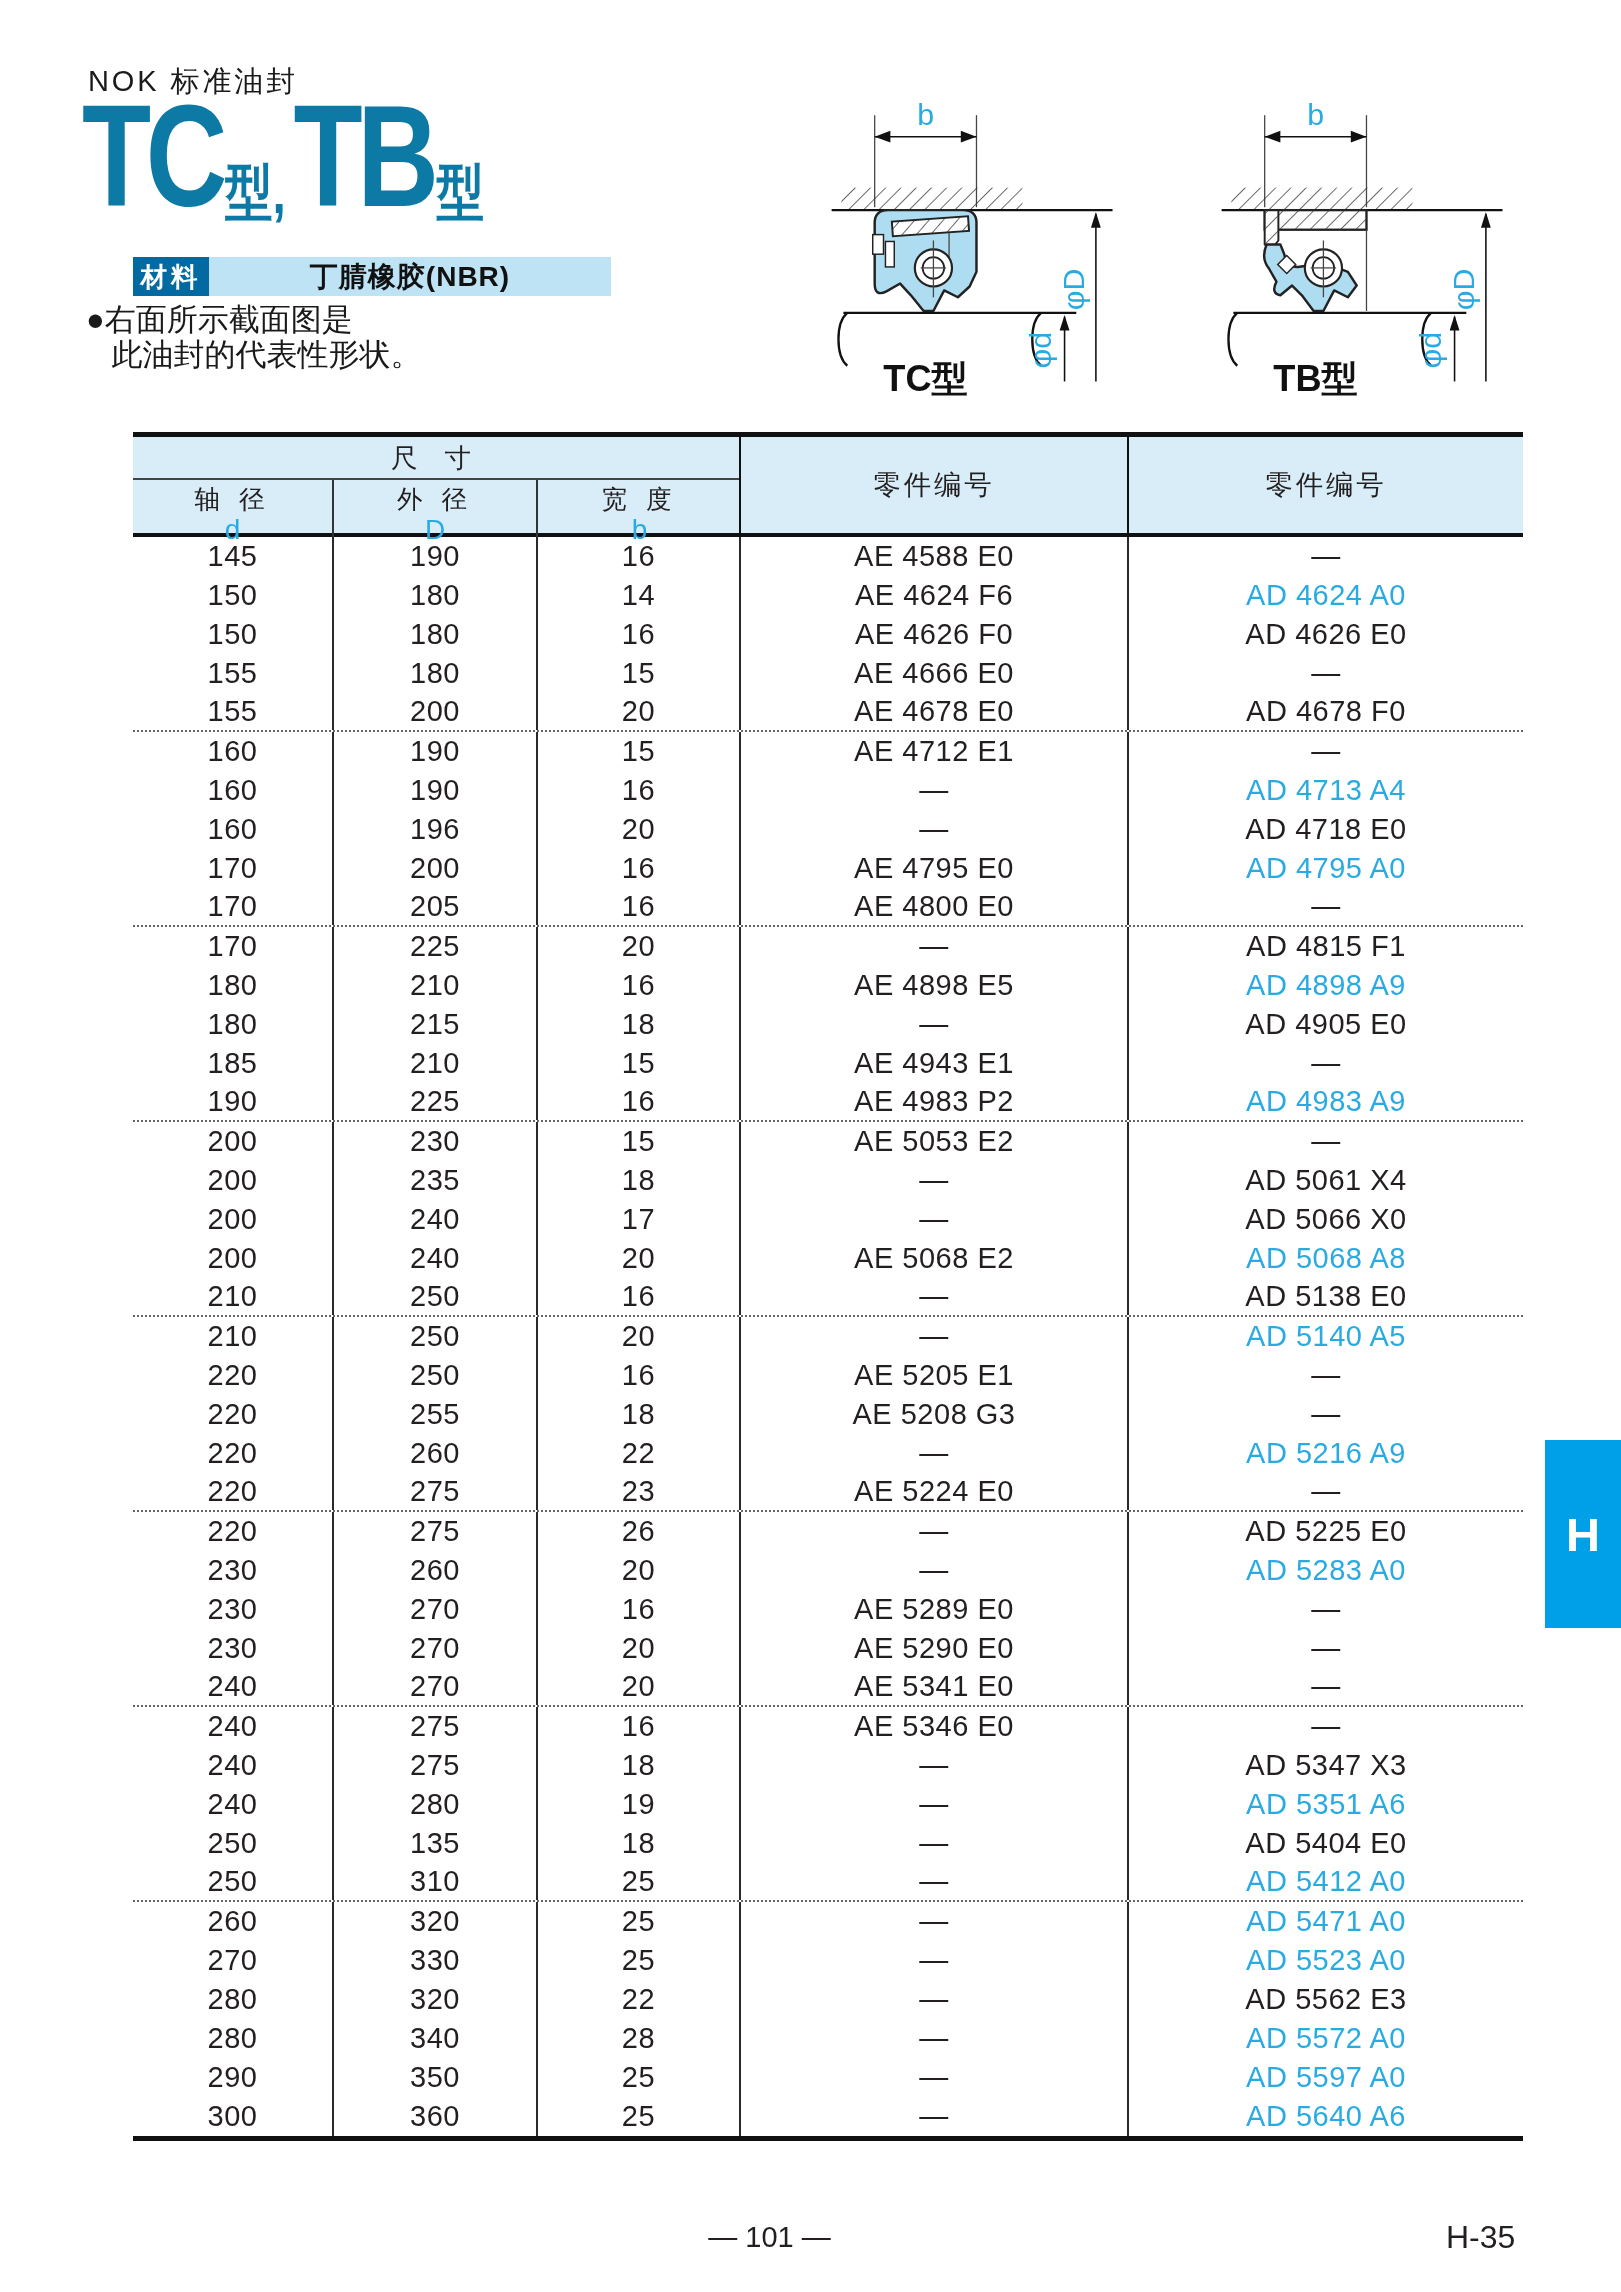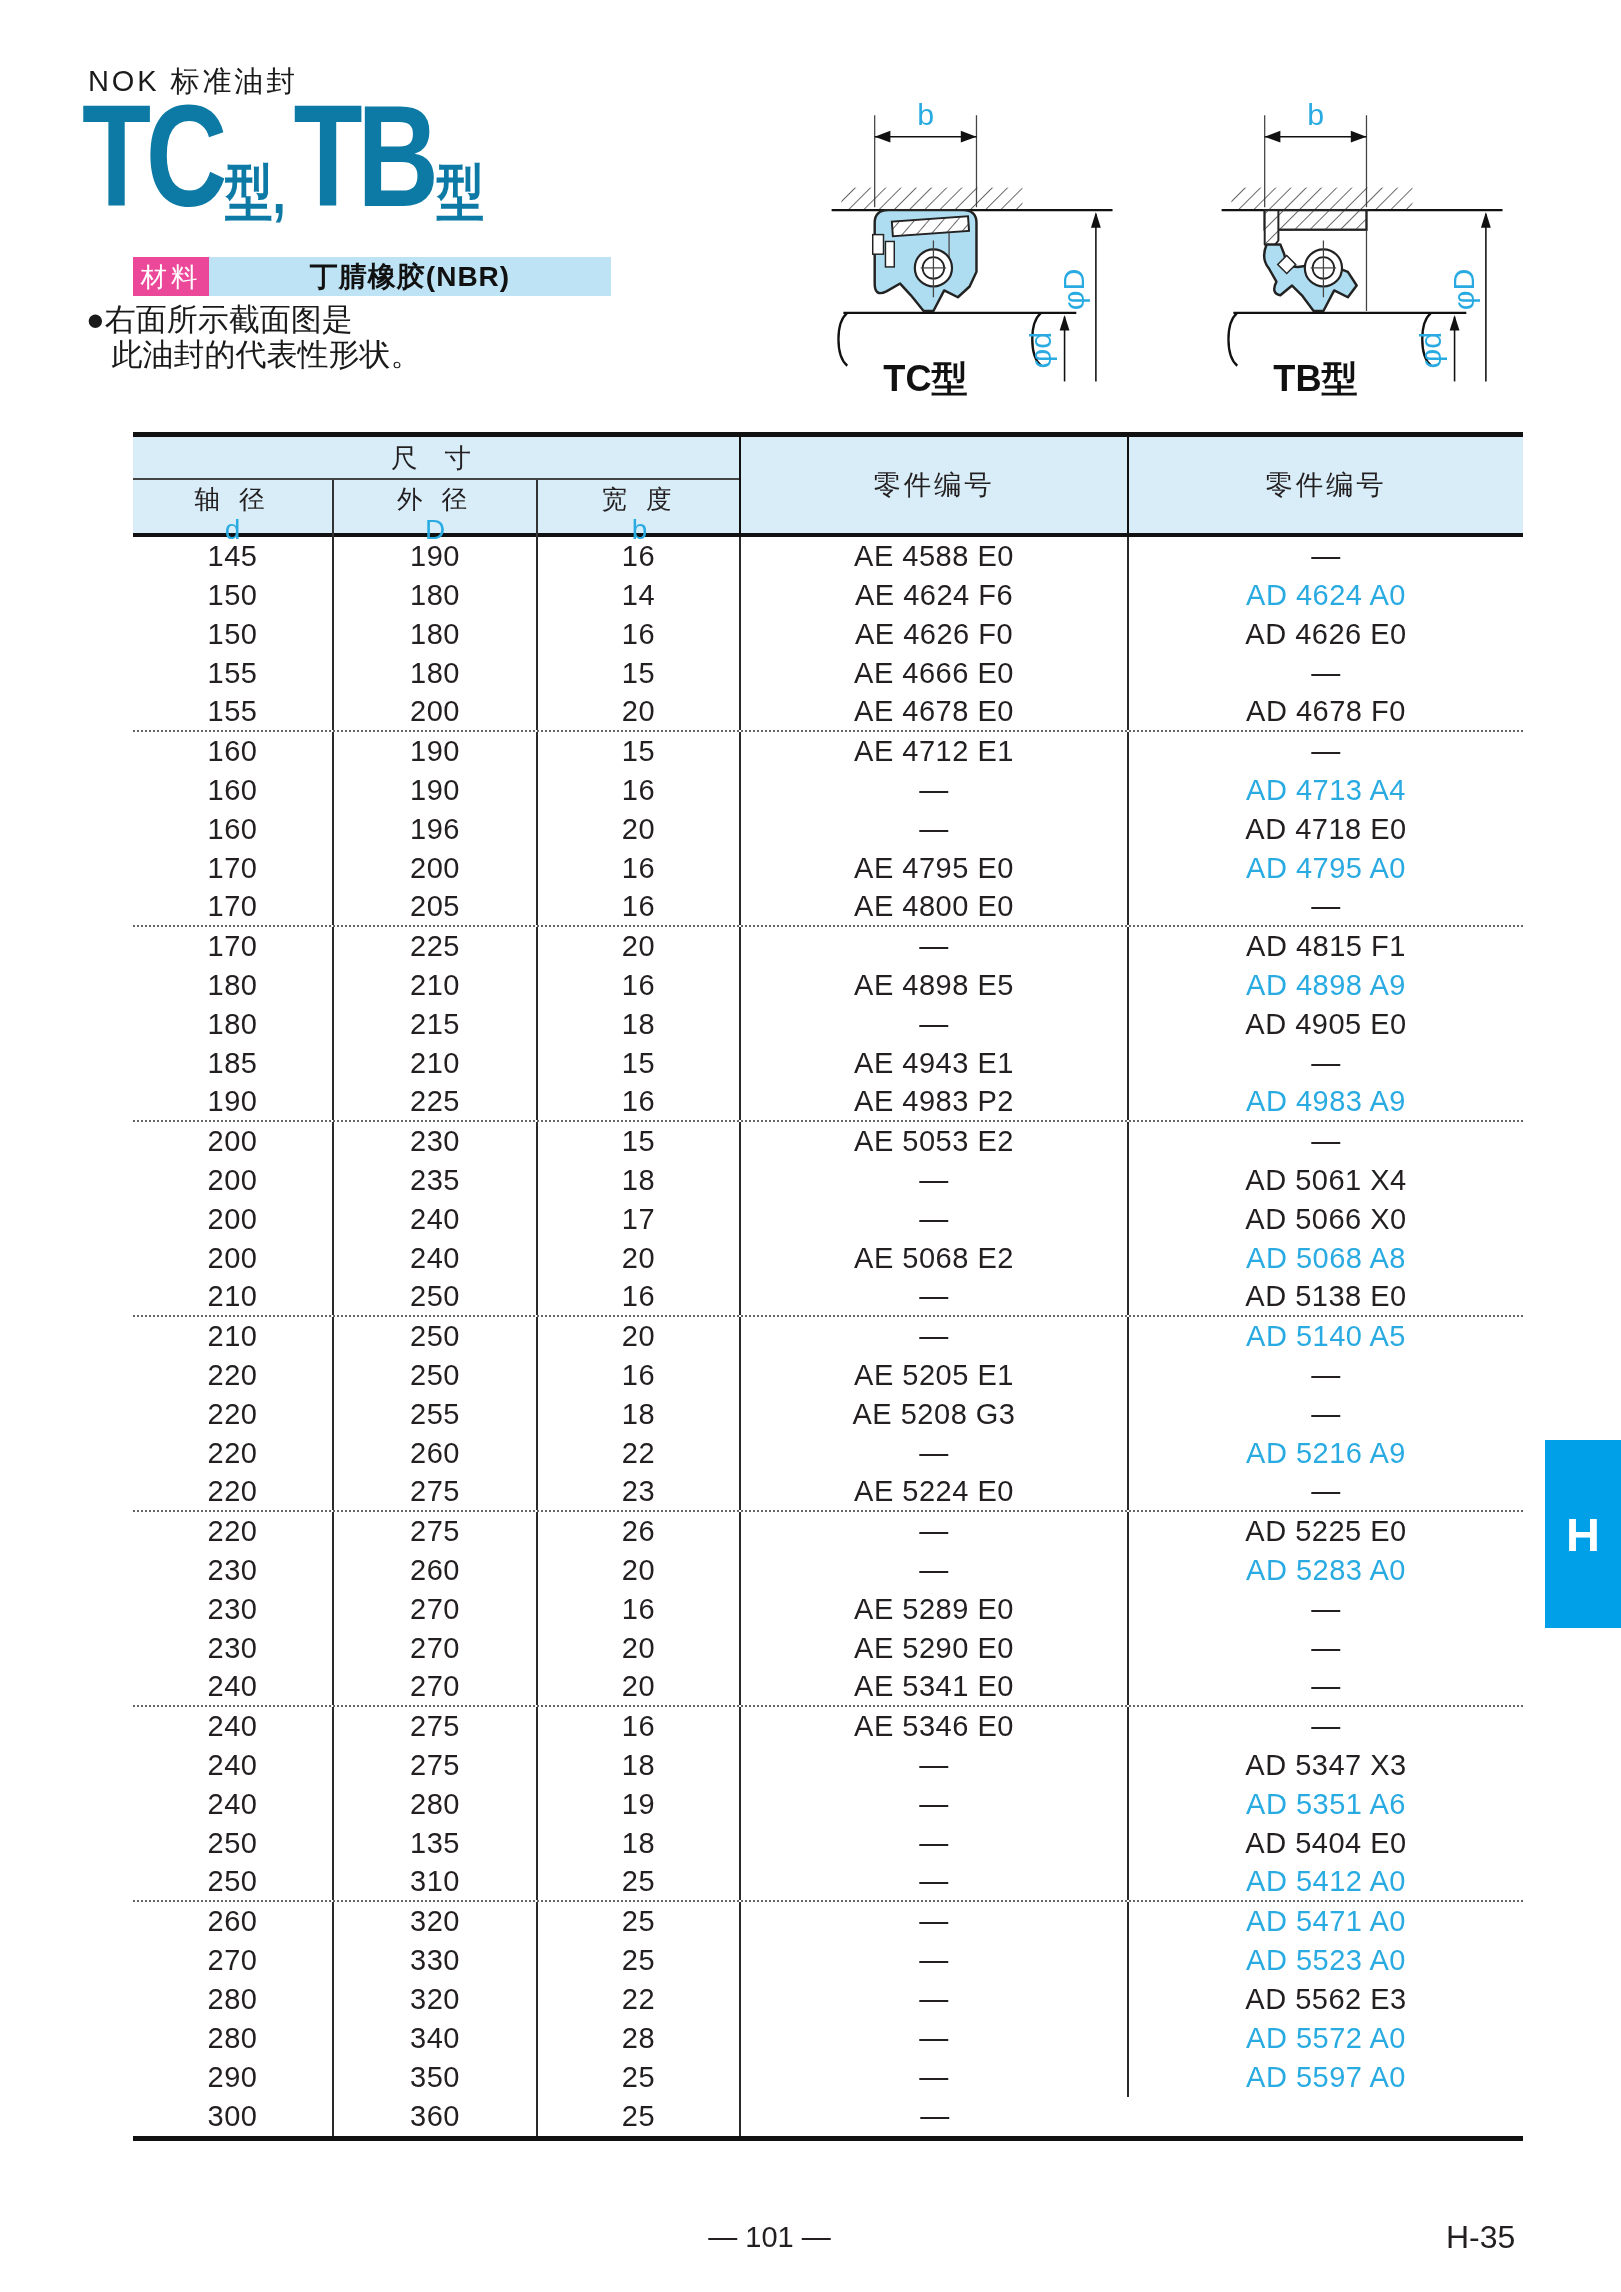--- a/index.html
+++ b/index.html
@@ -6,21 +6,21 @@
   .page{position:relative;width:1621px;height:2293px;background:#ffffff;
         font-family:"Liberation Sans",sans-serif;color:#231f20;overflow:hidden;}
 
   
   .kicker{position:absolute;left:88px;top:62px;font-size:29px;letter-spacing:2.9px;color:#1a1a1a;}
   .title{position:absolute;left:82px;top:84px;display:flex;align-items:flex-end;
          color:#0d7aa6;transform:scaleX(0.78);transform-origin:left bottom;white-space:nowrap;}
   .t-big{font-size:145px;font-weight:900;letter-spacing:-6.9px;line-height:1;}
   .t-sm{font-size:61px;font-weight:900;line-height:1;margin:0 9.8px 5.9px 3.9px;}
   .material{position:absolute;left:133px;top:257px;display:flex;height:39px;}
-  .mat-label{width:76px;background:#ec4899;color:#fff;font-weight:normal;font-size:26.5px;
+  .mat-label{width:76px;background:#0369a1;color:#fff;font-weight:bold;font-size:26.5px;
              display:flex;align-items:center;justify-content:center;letter-spacing:3.9px;}
   .mat-value{width:402px;background:#bee3f5;color:#111;font-weight:bold;font-size:28px;
              display:flex;align-items:center;justify-content:center;letter-spacing:1px;}
   .note{position:absolute;left:86px;top:302px;font-size:31px;line-height:35px;color:#1a1a1a;}
   .note .l2{padding-left:25.5px;}
 
   
   .diag{position:absolute;}
   .diag .thin{stroke:#444;stroke-width:1.3;}
   .diag .med{stroke:#111;stroke-width:2.4;fill:none;}
@@ -471,20 +471,21 @@
           <div class="tcell">350</div>
           <div class="tcell">25</div>
           <div class="tcell">—</div>
           <div class="tcell hl">AD 5597 A0</div>
         </div>
         <div class="trow">
           <div class="tcell">300</div>
           <div class="tcell">360</div>
           <div class="tcell">25</div>
           <div class="tcell">—</div>
+          <div class="tcell hl">AD 5640 A6</div>
         </div>
       </div>
   </div>
 
   <div class="pagenum">— 101 —</div>
   <div class="pageref">H-35</div>
   <div class="htab">
     <span>H</span>
   </div>
 

